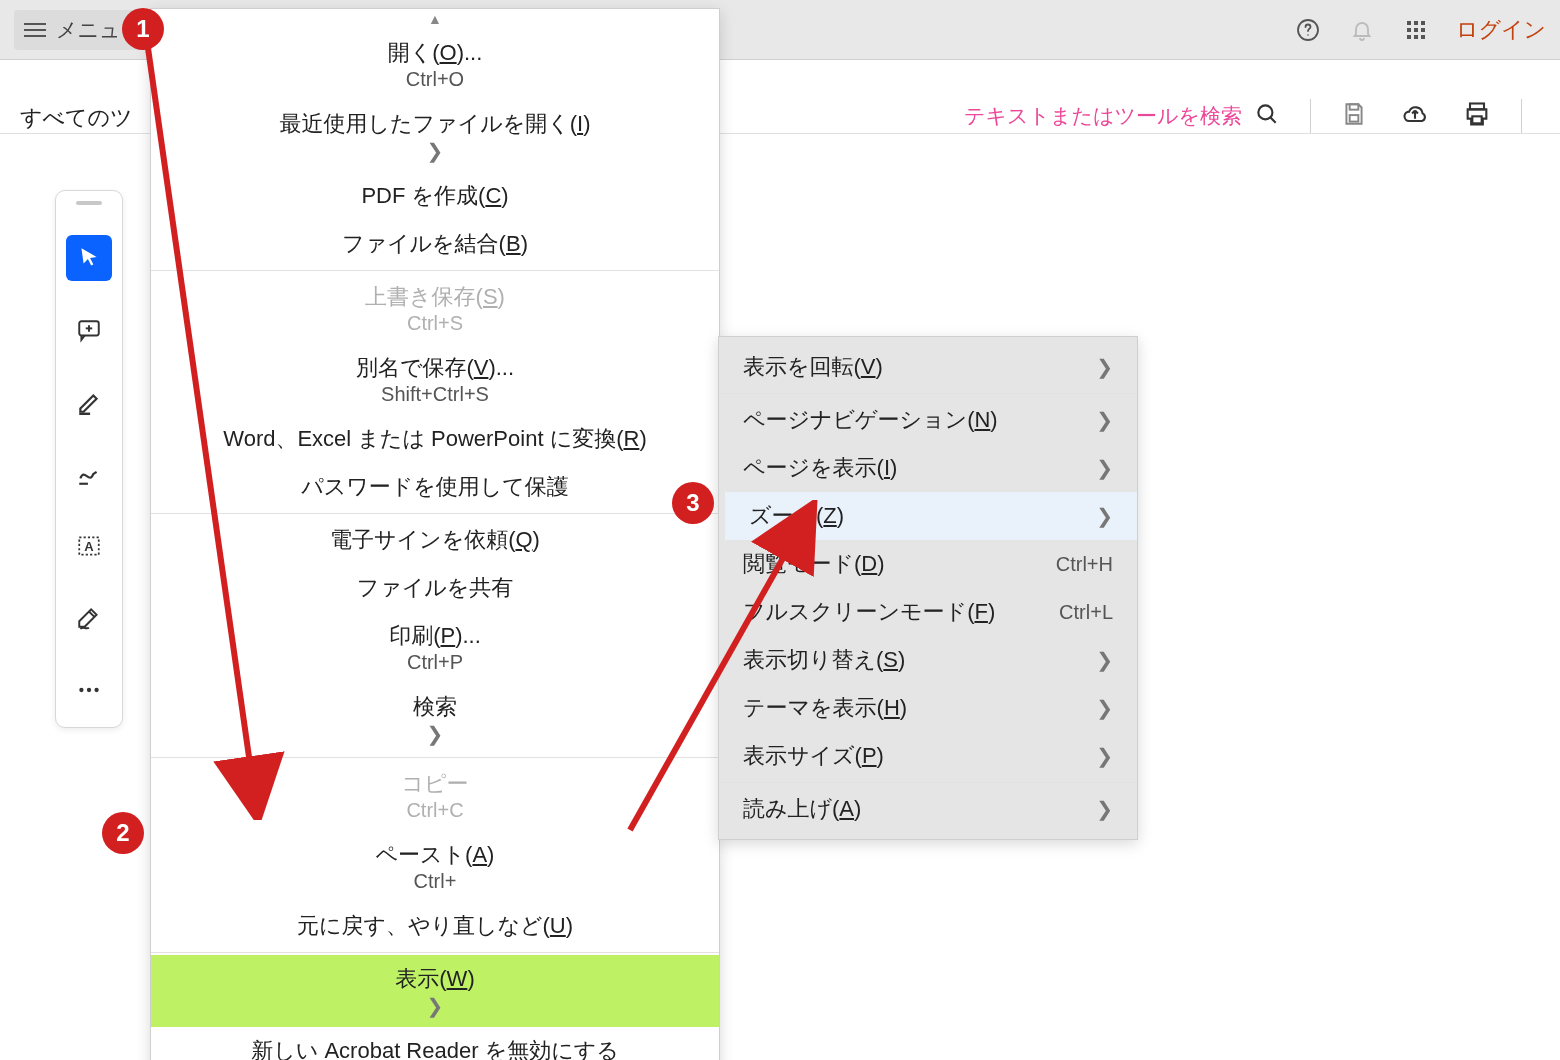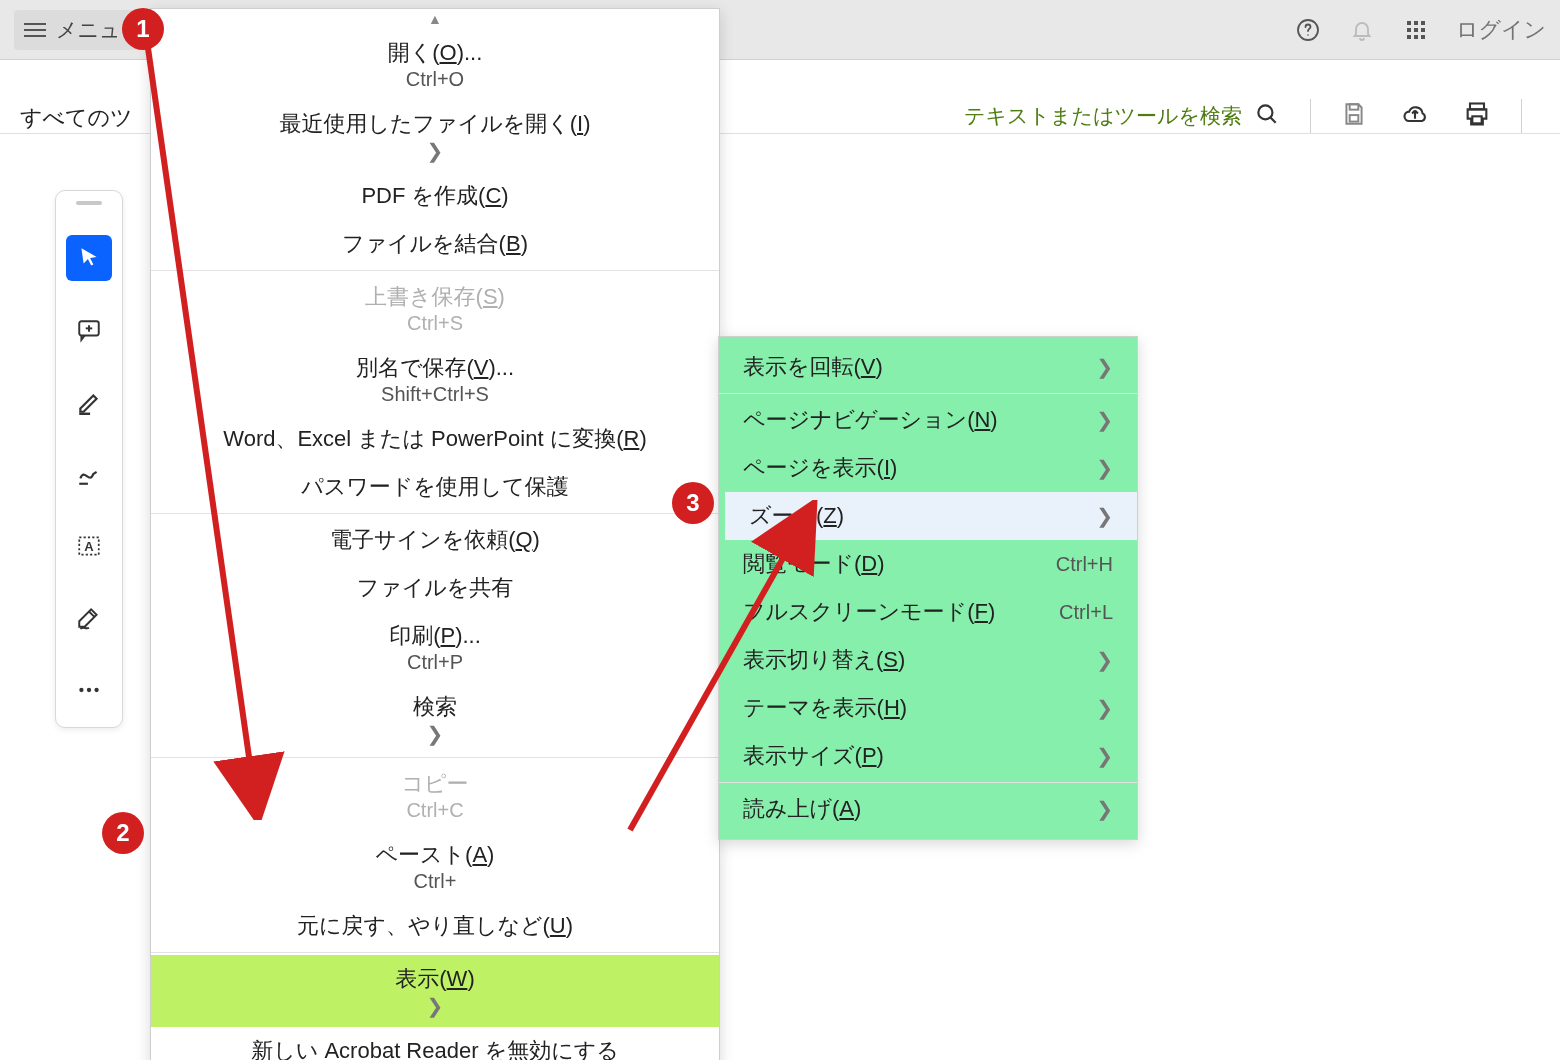--- a/index.html
+++ b/index.html
@@ -5,26 +5,26 @@
 * { margin:0; padding:0; box-sizing:border-box; font-family:"Yu Gothic UI","Meiryo",sans-serif; }
 body { background:#fff; width:1560px; height:1060px; overflow:hidden; position:relative; }
 
 
 .topbar { position:absolute; top:0; left:0; right:0; height:60px; background:#e8e8e8; border-bottom:1px solid #d0d0d0; display:flex; align-items:center; padding:0 14px; }
 .menu-btn { display:flex; align-items:center; gap:10px; padding:6px 10px; background:#dcdcdc; border-radius:4px; font-size:21px; color:#444; }
 .hamburger { display:inline-flex; flex-direction:column; gap:4px; }
 .hamburger span { width:22px; height:2px; background:#555; display:block; }
 .topbar-right { margin-left:auto; display:flex; align-items:center; gap:26px; }
 .icon-btn { width:28px; height:28px; display:flex; align-items:center; justify-content:center; color:#555; }
-.login-txt { font-size:22px; color:#737373; }
+.login-txt { font-size:22px; color:#c2410c; }
 
 
 .secondbar { position:absolute; top:60px; left:0; right:0; height:74px; background:#fff; border-bottom:1px solid #e0e0e0; display:flex; align-items:flex-end; padding:0 20px; }
 .all-tools { font-size:22px; color:#222; }
-.search-area { margin-left:auto; display:flex; align-items:center; gap:12px; font-size:21px; color:#4d7c0f; }
+.search-area { margin-left:auto; display:flex; align-items:center; gap:12px; font-size:21px; color:#ec4899; }
 .vert-sep { width:1px; height:34px; background:#d0d0d0; margin:0 18px; }
 .action-icons { display:flex; align-items:center; gap:34px; }
 
 
 .rail { position:absolute; left:55px; top:190px; width:68px; background:#fff; border:1px solid #d8d8d8; border-radius:10px; box-shadow:0 2px 6px rgba(0,0,0,.08); padding:10px 0 14px; display:flex; flex-direction:column; align-items:center; gap:26px;}
 .rail .grip { width:26px; height:4px; background:#c8c8c8; border-radius:2px; margin-bottom:4px;}
 .rail .tool { width:46px; height:46px; display:flex; align-items:center; justify-content:center; border-radius:6px; color:#333;}
 .rail .tool.active { background:#0a63ff; color:#fff;}
 .rail .tool svg { width:26px; height:26px; }
 
@@ -35,21 +35,21 @@
 .menu li { display:flex; align-items:center; justify-content:space-between; padding:9px 24px; font-size:22px; color:#222; min-height:44px;flex-direction:column;}
 .menu li.disabled { color:#b0b0b0;}
 .menu li.hover { background:#bef264;}
 .menu li .shortcut { color:#555; font-size:20px;}
 .menu li.disabled .shortcut { color:#b0b0b0;}
 .menu li .chev { color:#777; font-size:20px;}
 .menu .sep { height:1px; background:#e2e2e2; margin:2px 0;}
 .menu li .lbl u { text-decoration:underline;}
 
 
-.submenu { position:absolute; left:718px; top:336px; width:420px; background:#86efac; border:1px solid #cfcfcf; box-shadow:0 4px 14px rgba(0,0,0,.15);}
+.submenu { position:absolute; left:718px; top:336px; width:420px; background:#e5e5e5; border:1px solid #cfcfcf; box-shadow:0 4px 14px rgba(0,0,0,.15);}
 .submenu ul { list-style:none; padding:6px 0;}
 .submenu li { display:flex; align-items:center; justify-content:space-between; padding:9px 24px; font-size:22px; color:#222; min-height:44px;}
 .submenu li.hover { background:#e9f1fb;margin-left:6px;}
 .submenu li .chev { color:#777; font-size:20px;}
 .submenu li .shortcut { color:#555; font-size:20px;}
 .submenu .sep { height:1px; background:#e2e2e2; margin:2px 0;}
 
 
 .badge { position:absolute; width:42px; height:42px; background:#d22020; color:#fff; border-radius:50%; display:flex; align-items:center; justify-content:center; font-size:24px; font-weight:bold; z-index:50;}
 .arrow-svg { position:absolute; z-index:40; pointer-events:none; }

